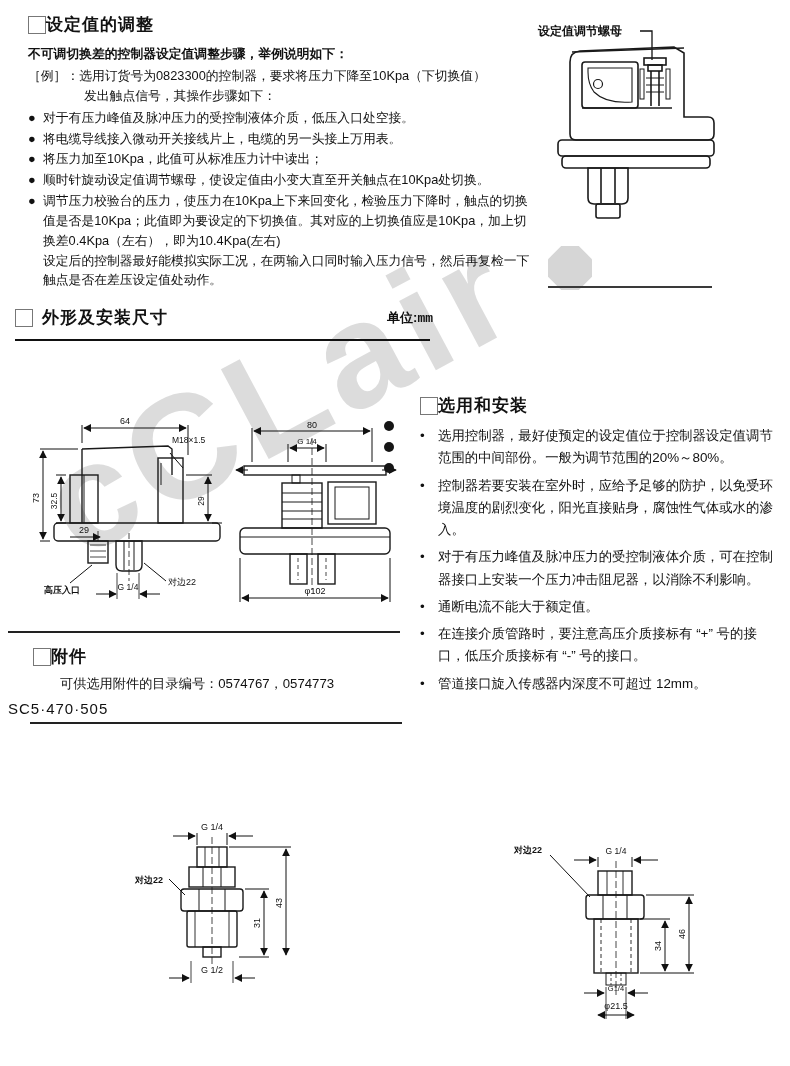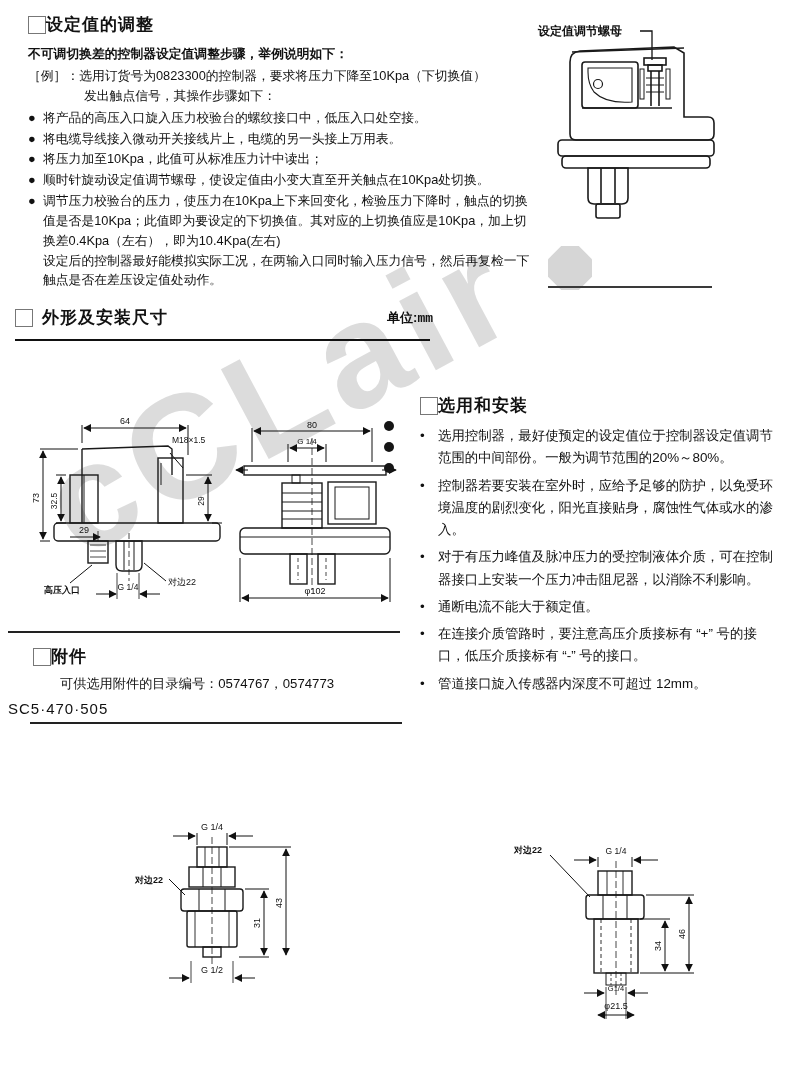--- a/index.html
+++ b/index.html
@@ -72,21 +72,21 @@
     <div class="sec-head">
       <span class="sq"></span>
       <span class="sec-title">设定值的调整</span>
     </div>
     <div class="intro">不可调切换差的控制器设定值调整步骤，举例说明如下：</div>
     <div class="example">
       <div>［例］：选用订货号为0823300的控制器，要求将压力下降至10Kpa（下切换值）</div>
       <div class="l2">发出触点信号，其操作步骤如下：</div>
     </div>
     <ul class="blist">
-      <li><span class="bu">●</span><span>将产品的高压入口旋入压力校验台的螺纹接口中，低压入口处空接。</span></li>
+      <li><span class="bu">●</span><span>对于有压力峰值及脉冲压力的受控制液体介质，低压入口处空接。</span></li>
       <li><span class="bu">●</span><span>将电缆导线接入微动开关接线片上，电缆的另一头接上万用表。</span></li>
       <li><span class="bu">●</span><span>将压力加至10Kpa，此值可从标准压力计中读出；</span></li>
       <li><span class="bu">●</span><span>顺时针旋动设定值调节螺母，使设定值由小变大直至开关触点在10Kpa处切换。</span></li>
       <li><span class="bu">●</span><span>调节压力校验台的压力，使压力在10Kpa上下来回变化，检验压力下降时，触点的切换值是否是10Kpa；此值即为要设定的下切换值。其对应的上切换值应是10Kpa，加上切换差0.4Kpa（左右），即为10.4Kpa(左右)</span></li>
     </ul>
     <div class="note">设定后的控制器最好能模拟实际工况，在两输入口同时输入压力信号，然后再复检一下触点是否在差压设定值处动作。</div>
   </div>
 
   <div class="fig-controller dwg">
     <svg width="200" height="240" viewBox="0 0 200 240">

